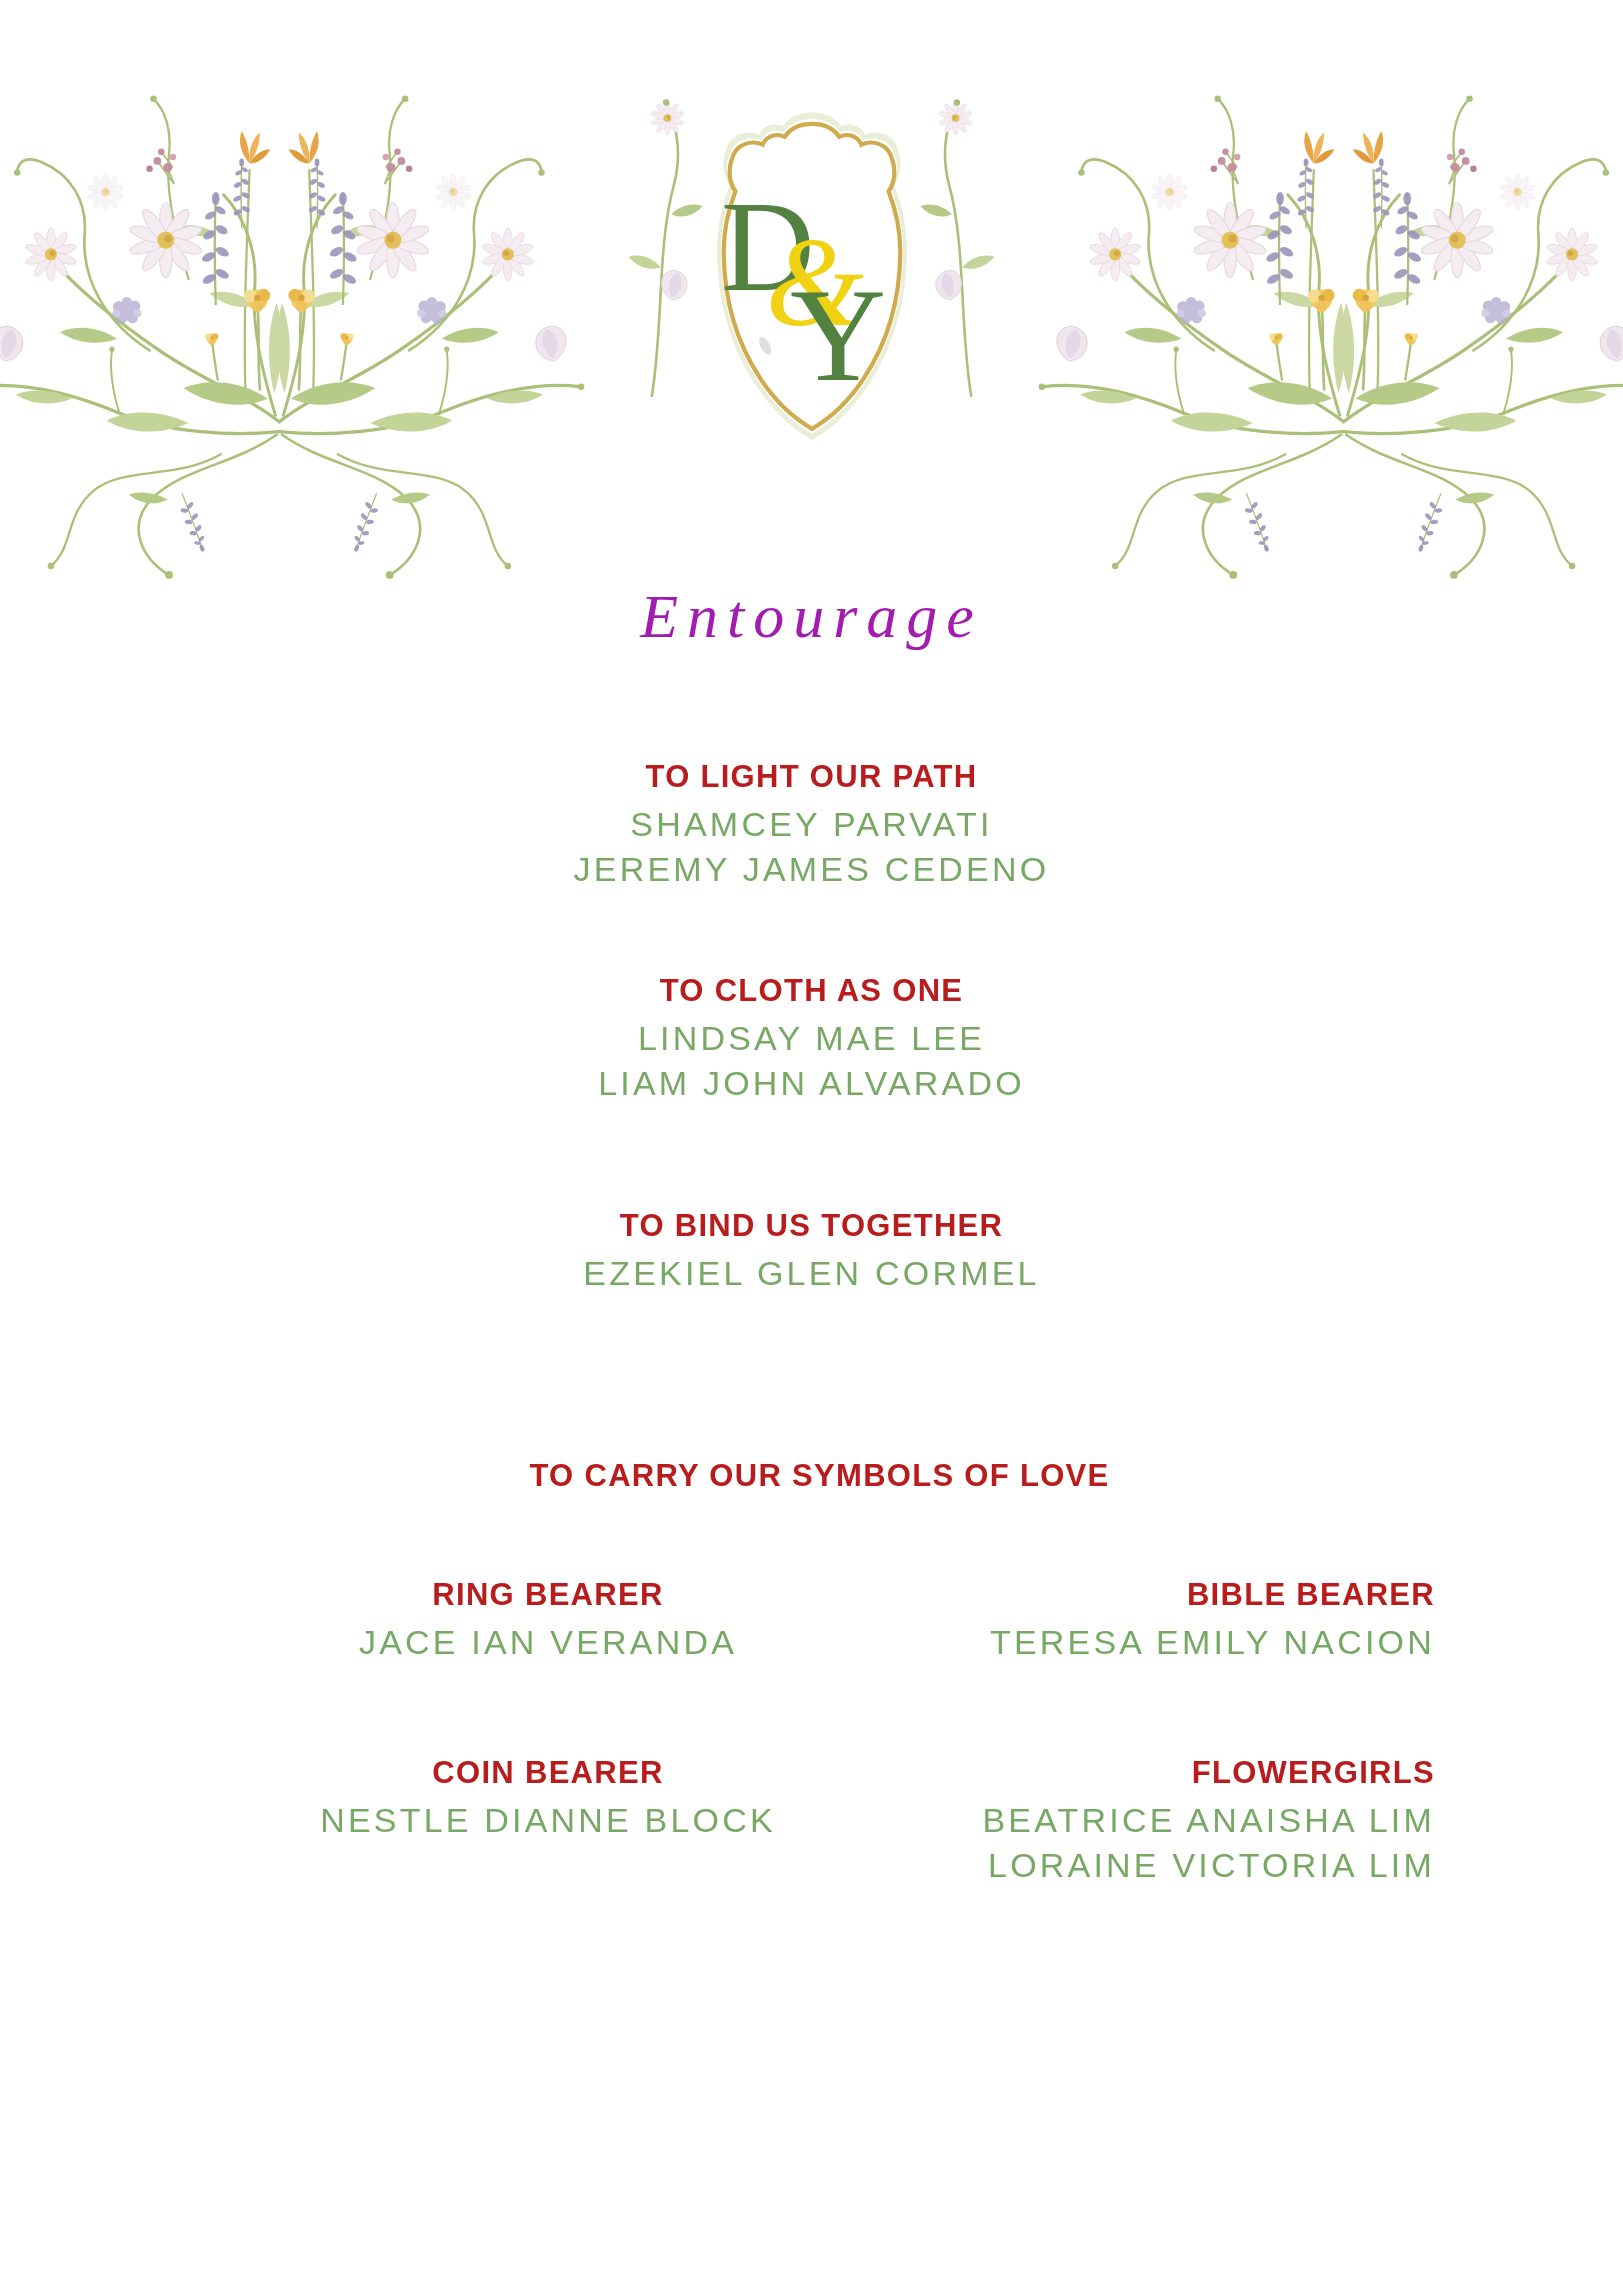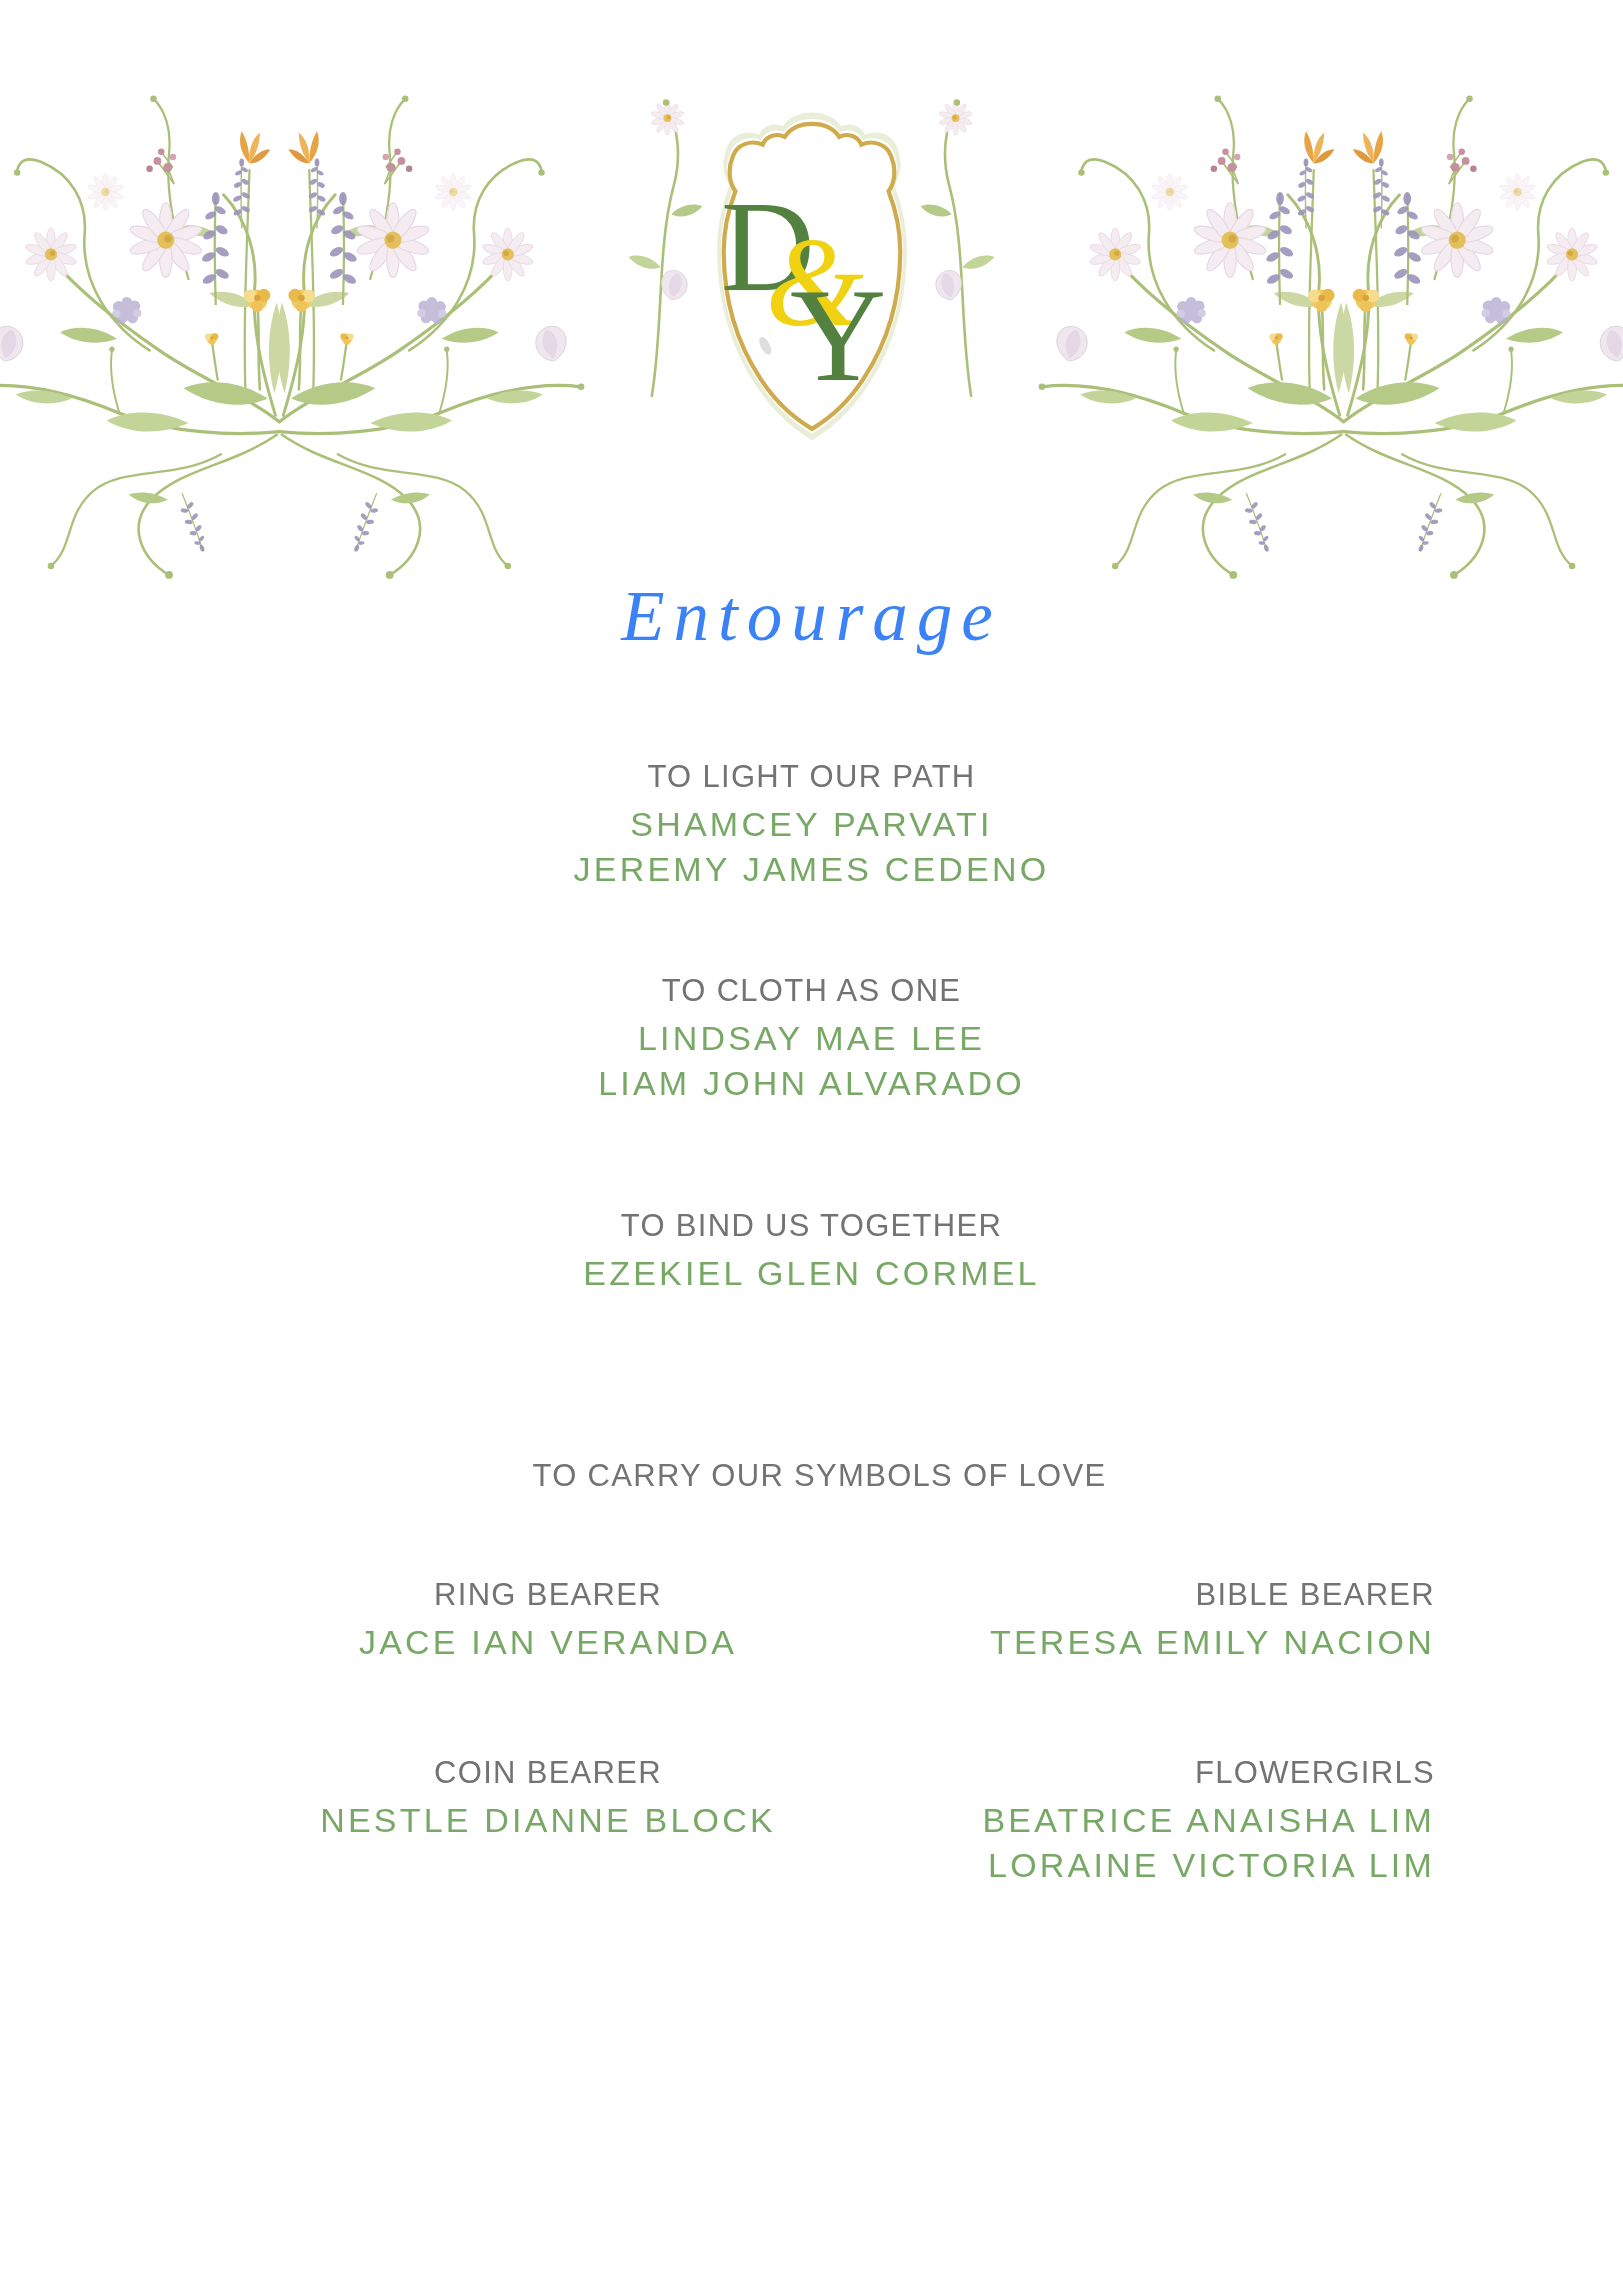--- a/index.html
+++ b/index.html
@@ -4,23 +4,23 @@
 <style>
   html,body{margin:0;padding:0;background:#ffffff;}
   .page{position:relative;width:1623px;height:2273px;background:#ffffff;overflow:hidden;
         font-family:"Liberation Sans","DejaVu Sans",sans-serif;}
   .florals{position:absolute;top:0;left:0;}
   .crest{position:absolute;top:99px;left:690px;}
   .crest text{font-family:"Liberation Serif","DejaVu Serif",serif;}
   .script-title{position:absolute;top:519px;left:0;width:1623px;height:195px;
         display:flex;align-items:center;justify-content:center;
         font-family:"Liberation Serif","DejaVu Serif",serif;font-style:italic;
-        font-size:71px;letter-spacing:9px;color:#3b82f6;}
+        font-size:62px;letter-spacing:9px;color:#a21caf;}
   .sec{position:absolute;left:0;width:1623px;text-align:center;}
-  .sec-heading{font-weight:400;font-size:31px;letter-spacing:1.3px;color:#737373;
+  .sec-heading{font-weight:700;font-size:31px;letter-spacing:1.3px;color:#b91c1c;
         line-height:42px;margin:0 0 3.9px 0;}
   .sec-name{font-weight:400;font-size:34px;letter-spacing:3.2px;color:#78a865;
         line-height:45px;margin:0;}
   .sym{position:absolute;left:0;width:1623px;text-align:center;padding-left:8px;}
   .cell{position:absolute;width:714px;}
   .cell.left{left:191px;text-align:center;}
   .cell.right{right:188px;text-align:right;}
   .row1{top:1574px;}
   .row2{top:1752px;}
 </style>

